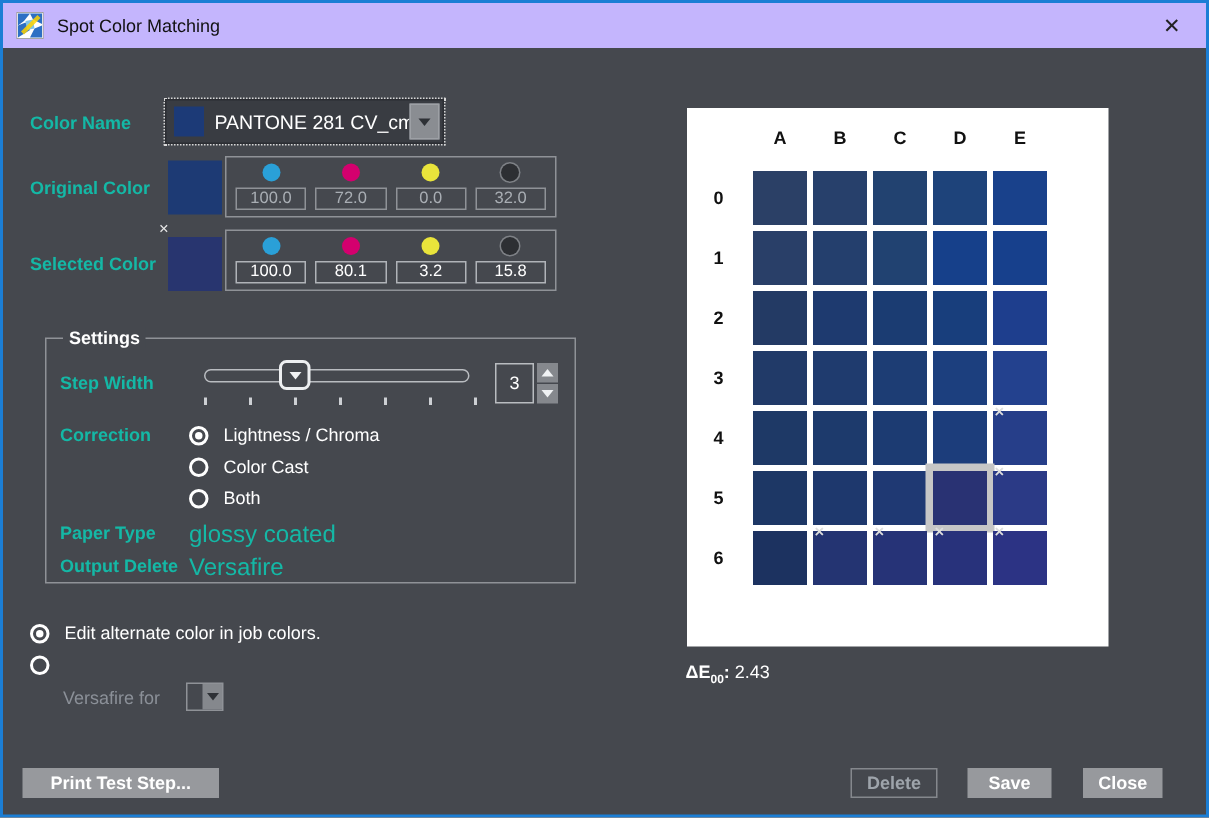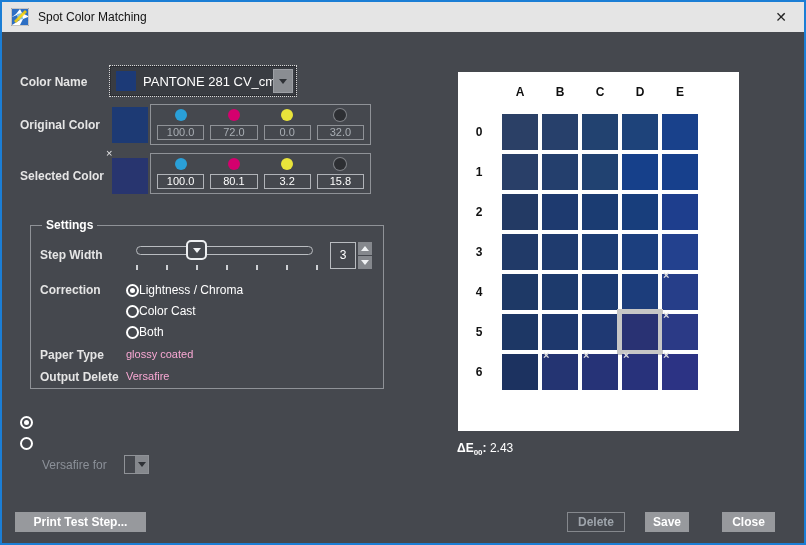--- a/index.html
+++ b/index.html
@@ -6,32 +6,32 @@
   body { background: #ffffff; font-family: "Liberation Sans", "DejaVu Sans", sans-serif; }
 
   .window {
     position: relative; width: 806px; height: 545px;
     background: #45484e; border: 2px solid #1b7ed5; overflow: hidden;
   }
 
   
   .titlebar {
     position: absolute; left: 0; top: 0; right: 0; height: 30px;
-    background: #e5e5e5; display: flex; align-items: center; padding: 0 9px;
+    background: #c4b5fd; display: flex; align-items: center; padding: 0 9px;
   }
   .app-icon { width: 18px; height: 18px; margin-right: 9px; flex: none; }
   .title { font-size: 12px; color: #111; }
   .close {
     margin-left: auto; font-size: 14px; color: #222; line-height: 30px;
     padding: 0 8px; cursor: pointer; font-weight: bold;
   }
 
   
-  .lbl { position: absolute; color: #e5e5e5; font-weight: bold; font-size: 12px; white-space: nowrap; }
-  .val { position: absolute; color: #f9a8d4; font-weight: normal; font-size: 11px; white-space: nowrap; }
+  .lbl { position: absolute; color: #14b8a6; font-weight: bold; font-size: 12px; white-space: nowrap; }
+  .val { position: absolute; color: #14b8a6; font-weight: normal; font-size: 16px; white-space: nowrap; }
 
   
   .combo {
     position: absolute; left: 108px; top: 64px; width: 186px; height: 30px;
     background: #393c42; border: 1px solid #2b2d32; outline: 1px dotted #d8d8d8;
     display: flex; align-items: center; padding: 2px;
   }
   .swatch-sm { width: 20px; height: 20px; margin: 0 7px 0 3px; flex: none; }
   .combo-text { color: #ffffff; font-size: 13px; flex: 1; white-space: nowrap; overflow: hidden; }
   .combo-arrow {
@@ -79,21 +79,21 @@
   .slider-ticks { position: absolute; left: 105px; top: 39px; width: 182px; height: 6px; }
   .tick { position: absolute; top: 0; width: 2px; height: 5px; background: #cdd0d4; }
   .spinner-box {
     position: absolute; left: 299px; top: 16px; width: 26px; height: 27px;
     border: 1px solid #b9bcc0; color: #ffffff; font-size: 12px; text-align: center; line-height: 25px;
   }
   .spinner-btns { position: absolute; left: 327px; top: 16px; width: 14px; height: 27px; display: flex; flex-direction: column; gap: 1px; }
   .spin-btn { flex: 1; background: #85888d; display: flex; align-items: center; justify-content: center; }
 
   
-  .radio-row { position: absolute; display: flex; align-items: center; height: 16px; }
+  .radio-row { position: absolute; display: flex; align-items: center; gap: 10px; height: 16px; }
   .radio { width: 13px; height: 13px; border: 2px solid #ffffff; border-radius: 50%; position: relative; flex: none; }
   .radio.checked::after { content: ""; position: absolute; inset: 2px; border-radius: 50%; background: #ffffff; }
   .radio-label { color: #ffffff; font-size: 12px; white-space: nowrap; }
   .muted-text { position: absolute; color: #8b9098; font-size: 12px; white-space: nowrap; }
 
   .mini-combo { position: absolute; left: 122px; top: 453px; width: 25px; height: 19px; border: 1px solid #8f9297; display: flex; }
   .mini-combo .mini-arrow { margin-left: auto; width: 13px; background: #85888d; display: flex; align-items: center; justify-content: center; }
 
   
   .btn {
@@ -228,34 +228,35 @@
     </div>
 
     <span class="lbl" style="left:9px;top:122px">Paper Type</span>
     <span class="val" style="left:95px;top:122px">glossy coated</span>
     <span class="lbl" style="left:9px;top:144px">Output Delete</span>
     <span class="val" style="left:95px;top:144px">Versafire</span>
   </div>
 
   <div class="radio-row" style="left:18px;top:412px">
     <span class="radio checked"></span>
+    <span class="radio-label">Edit alternate color in job colors.</span>
   </div>
   <div class="radio-row" style="left:18px;top:433px">
     <span class="radio"></span>
   </div>
   <span class="muted-text" style="left:40px;top:456px">Versafire for</span>
   <div class="mini-combo">
     <span class="mini-arrow">
       <span class="arrow-down"></span>
     </span>
   </div>
 
   <button class="btn" style="left:13px;top:510px;width:131px">Print Test Step...</button>
   <button class="btn outline" style="left:565px;top:510px;width:58px">Delete</button>
-  <button class="btn" style="left:643px;top:510px;width:44px">Save</button>
+  <button class="btn" style="left:643px;top:510px;width:56px">Save</button>
   <button class="btn" style="left:720px;top:510px;width:53px">Close</button>
 
   <div class="panel">
   <span class="col-header" style="left: 44px;">A</span>
       <span class="col-header" style="left: 84px;">B</span>
       <span class="col-header" style="left: 124px;">C</span>
       <span class="col-header" style="left: 164px;">D</span>
       <span class="col-header" style="left: 204px;">E</span>
       <span class="row-header" style="top: 53px;">0</span>
       <span class="row-header" style="top: 93px;">1</span>

